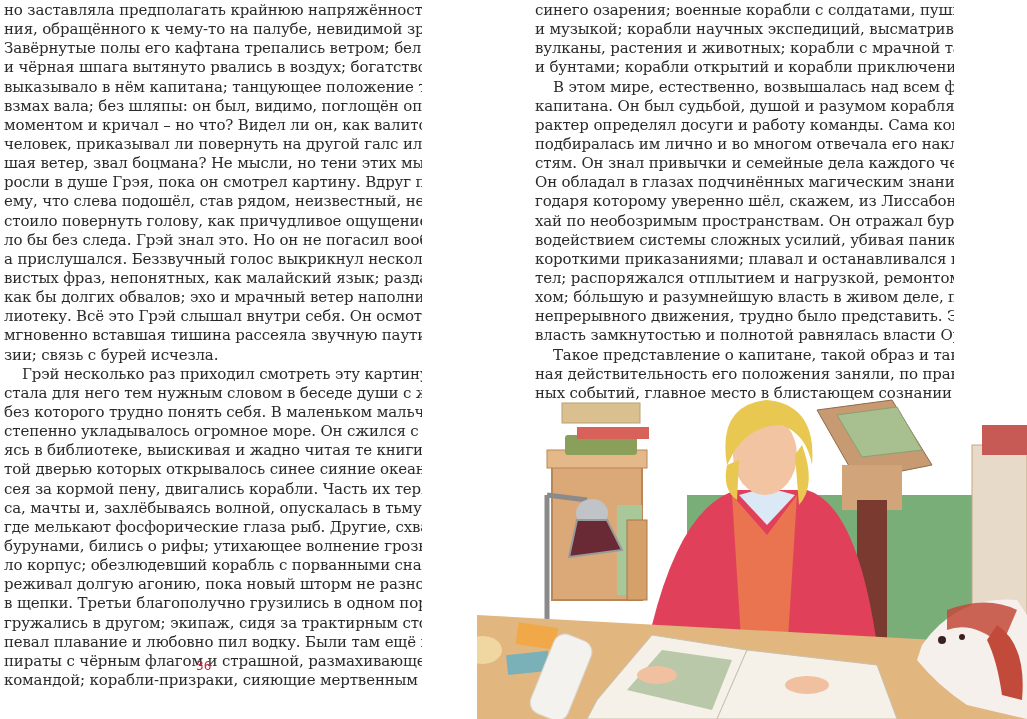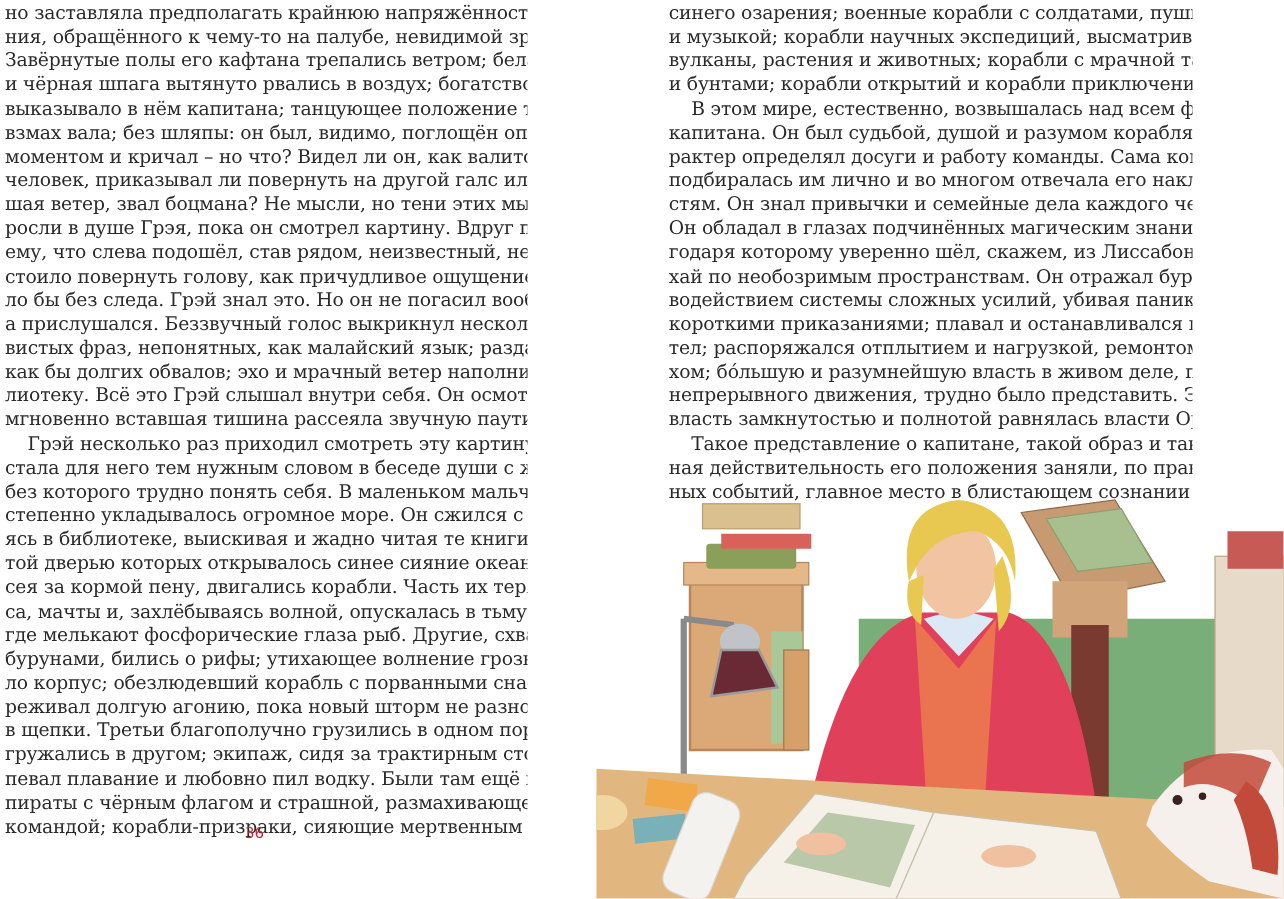--- a/index.html
+++ b/index.html
@@ -46,20 +46,21 @@
     <span class="line">шая ветер, звал боцмана? Не мысли, но тени этих мыслей вы-</span>
     <span class="line">росли в душе Грэя, пока он смотрел картину. Вдруг показалось</span>
     <span class="line">ему, что слева подошёл, став рядом, неизвестный, невидимый;</span>
     <span class="line">стоило повернуть голову, как причудливое ощущение исчез-</span>
     <span class="line">ло бы без следа. Грэй знал это. Но он не погасил воображения,</span>
     <span class="line">а прислушался. Беззвучный голос выкрикнул несколько отры-</span>
     <span class="line">вистых фраз, непонятных, как малайский язык; раздался шум</span>
     <span class="line">как бы долгих обвалов; эхо и мрачный ветер наполнили биб-</span>
     <span class="line">лиотеку. Всё это Грэй слышал внутри себя. Он осмотрелся:</span>
     <span class="line">мгновенно вставшая тишина рассеяла звучную паутину фанта-</span>
+    <span class="line last">зии; связь с бурей исчезла.</span>
     <span class="line indent">Грэй несколько раз приходил смотреть эту картину. Она</span>
     <span class="line">стала для него тем нужным словом в беседе души с жизнью,</span>
     <span class="line">без которого трудно понять себя. В маленьком мальчике по-</span>
     <span class="line">степенно укладывалось огромное море. Он сжился с ним, ро-</span>
     <span class="line">ясь в библиотеке, выискивая и жадно читая те книги, за золо-</span>
     <span class="line">той дверью которых открывалось синее сияние океана. Там,</span>
     <span class="line">сея за кормой пену, двигались корабли. Часть их теряла пару-</span>
     <span class="line">са, мачты и, захлёбываясь волной, опускалась в тьму пучин,</span>
     <span class="line">где мелькают фосфорические глаза рыб. Другие, схваченные</span>
     <span class="line">бурунами, бились о рифы; утихающее волнение грозно шата-</span>

